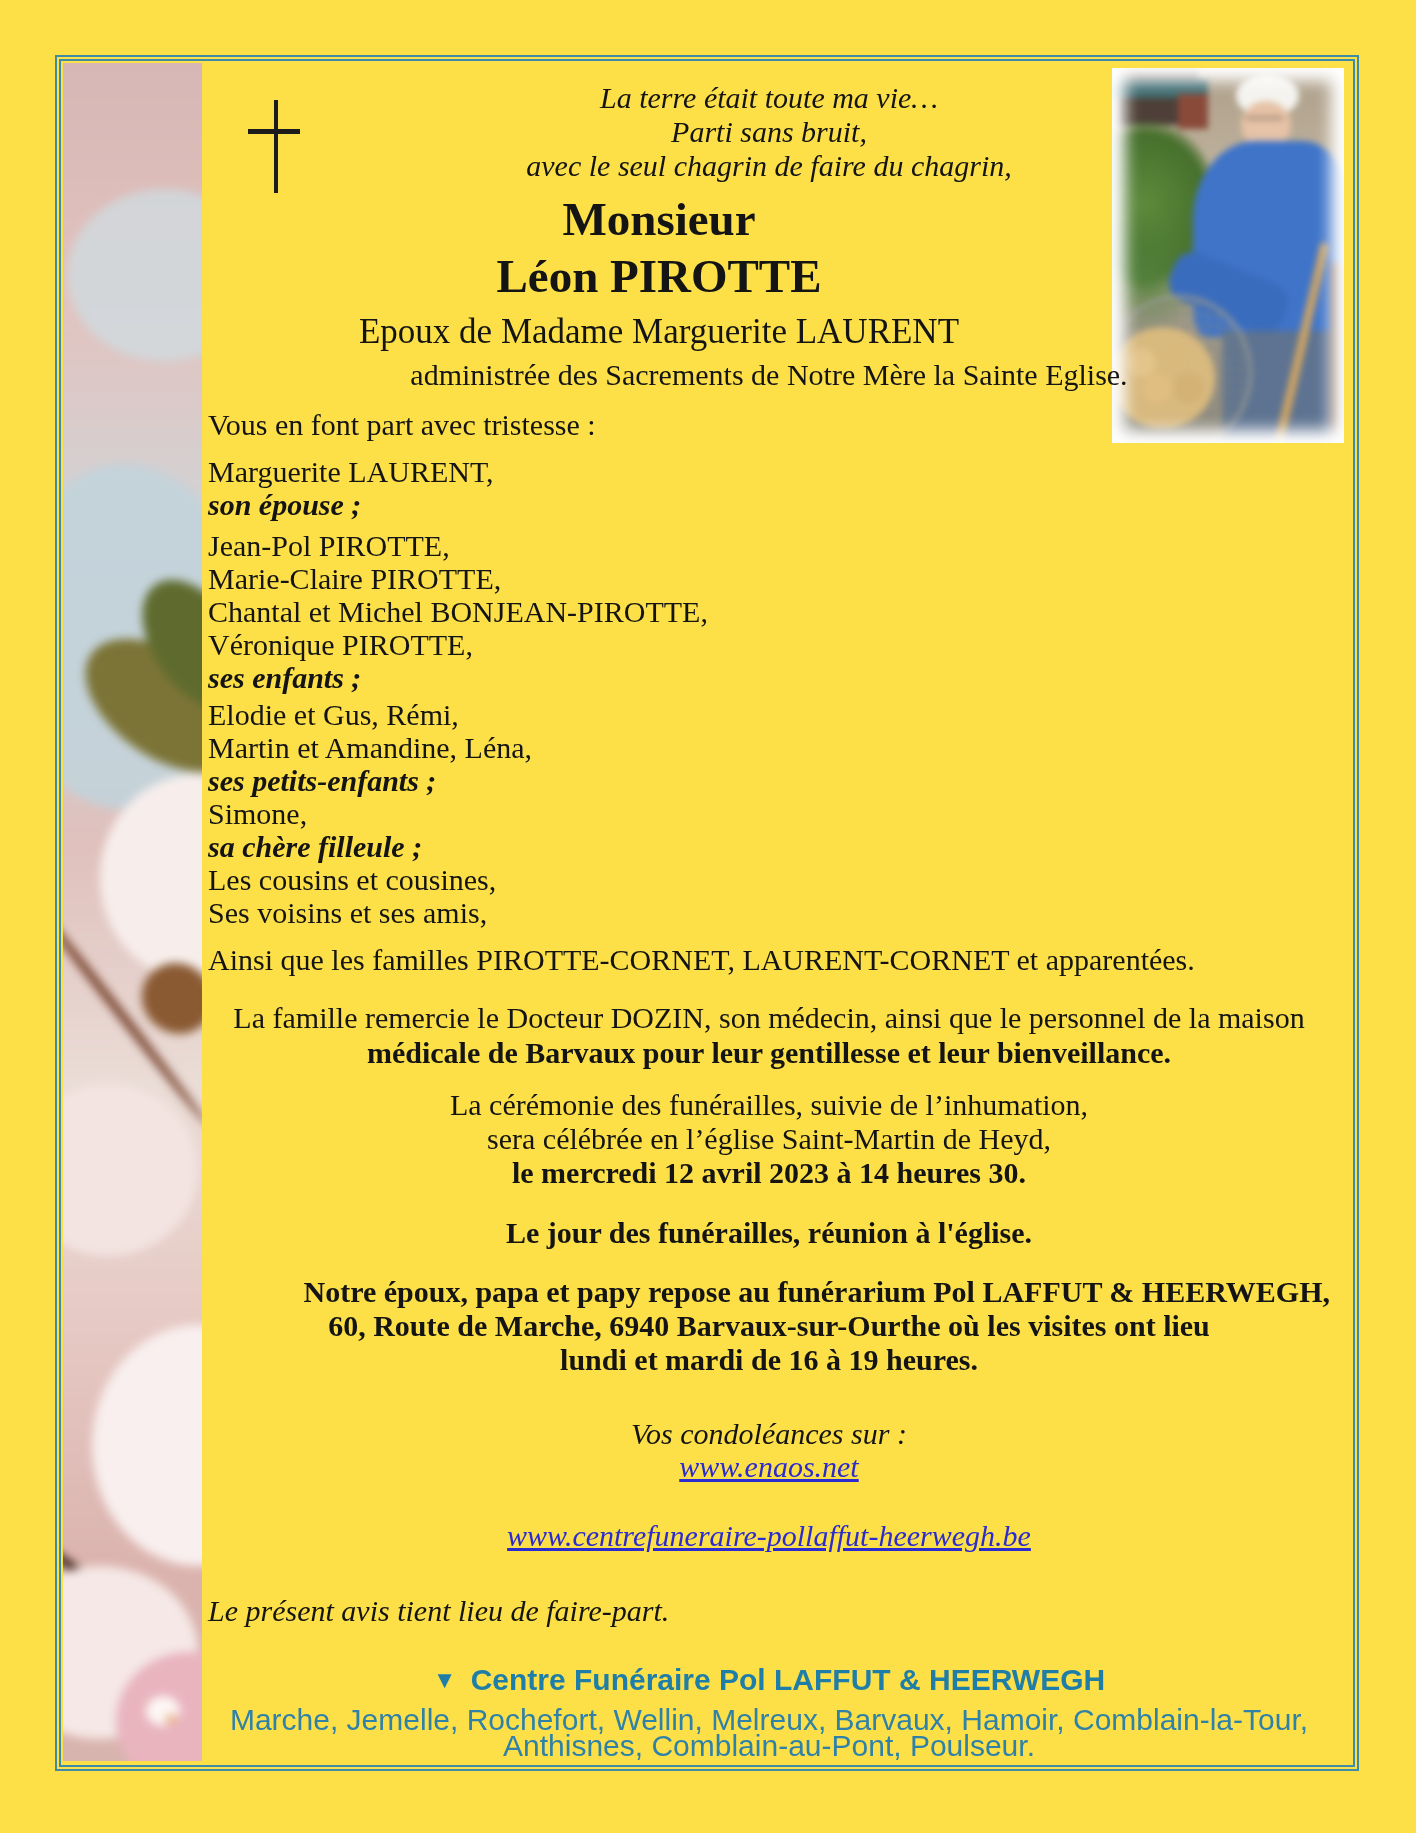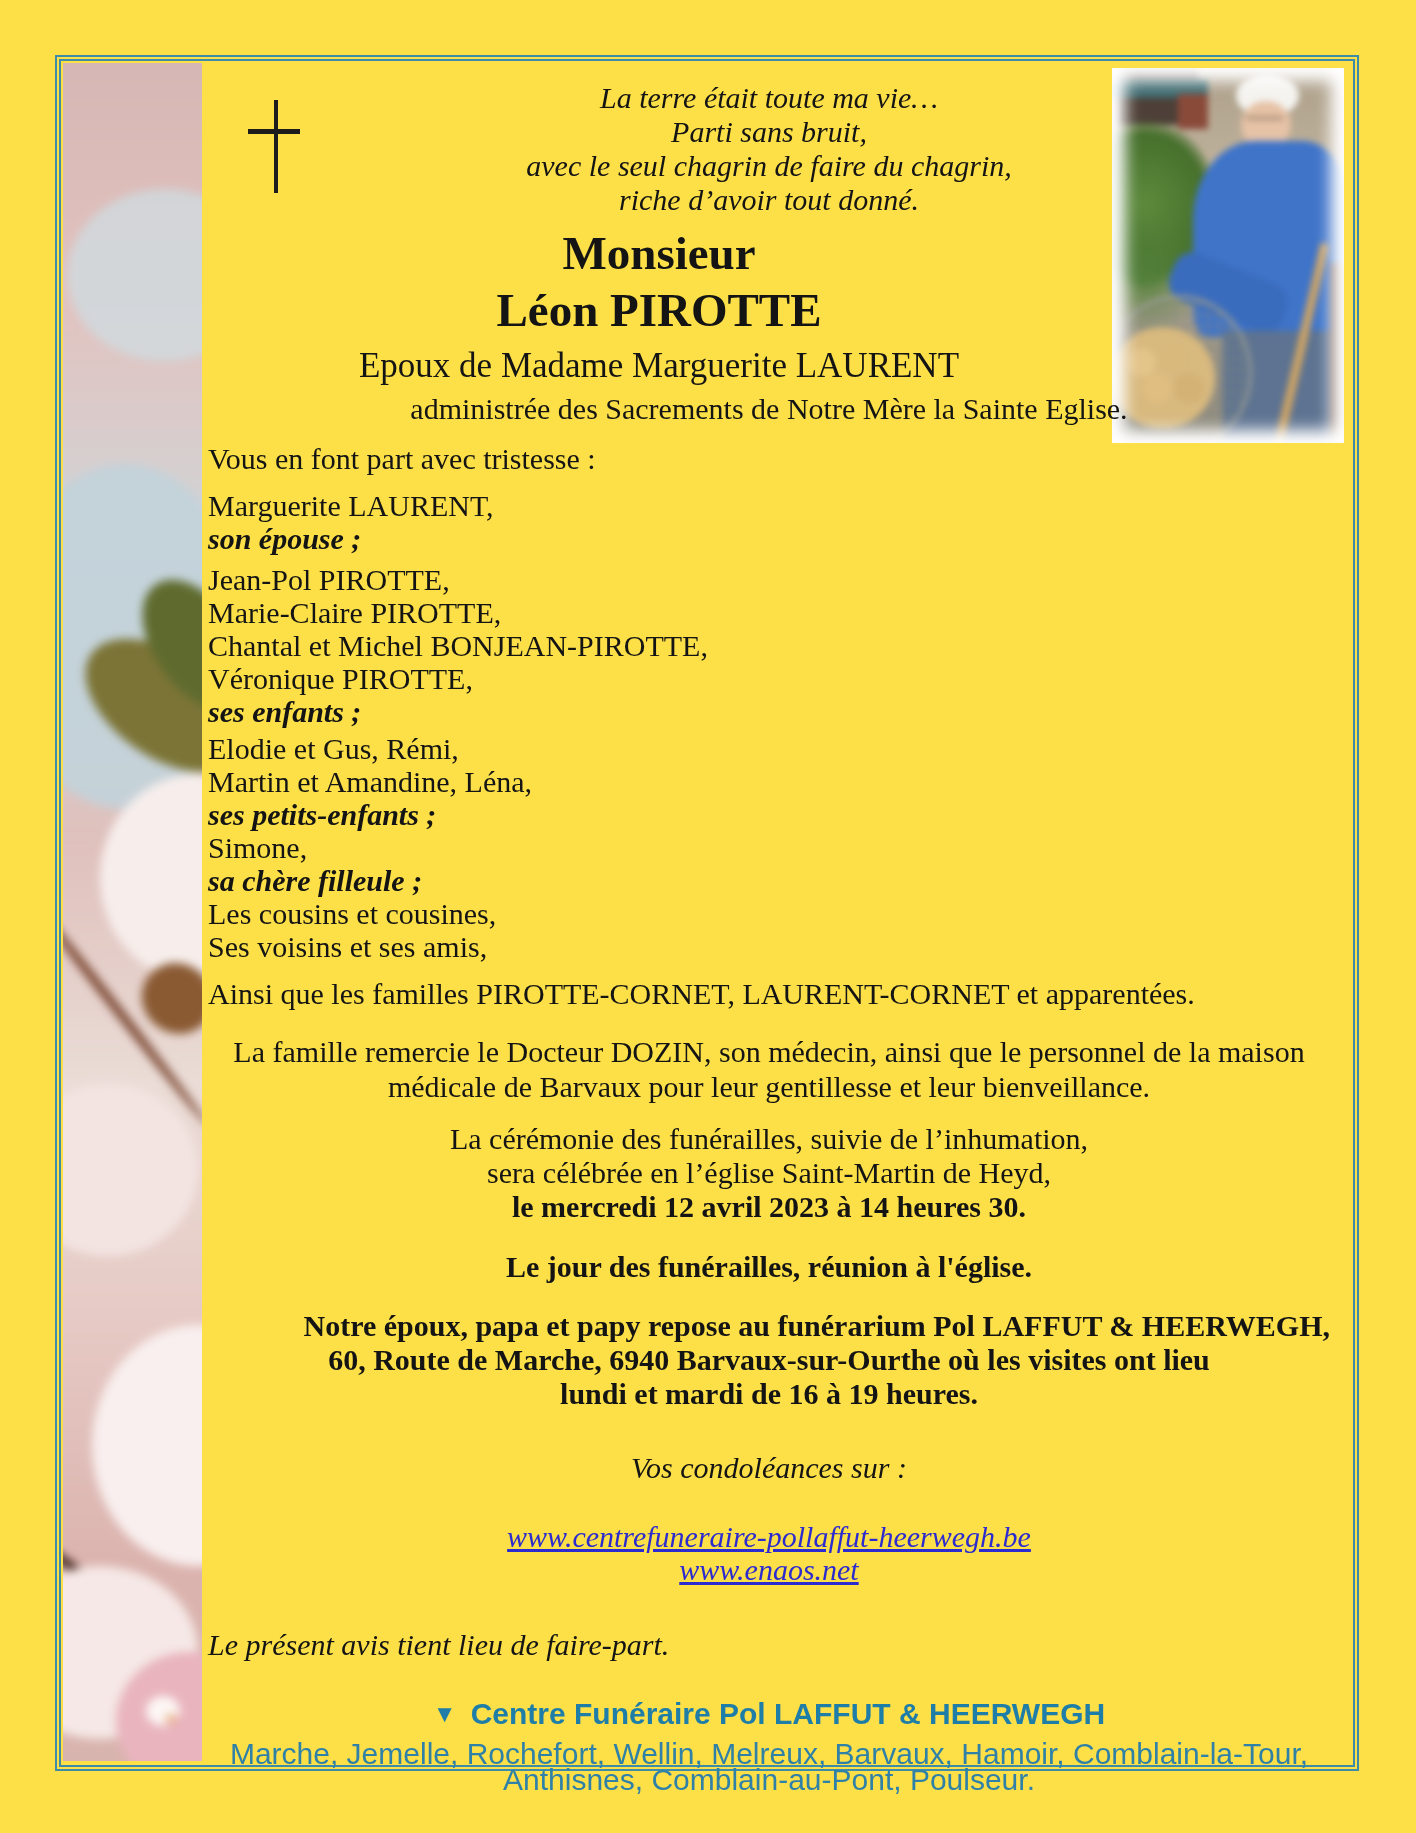--- a/index.html
+++ b/index.html
@@ -77,21 +77,21 @@
   .t-sal{font-size:47px;line-height:56px;margin-top:8px;}
   .t-name{font-size:47px;line-height:58px;}
   .t-spouse{font-size:35px;line-height:50px;font-weight:normal;margin-top:2px;}
   .dates1{margin-top:28px !important;line-height:35px !important;}
   .intro{margin-top:16px !important;}
   .fam-first{margin-top:14px !important;}
   .gap4{margin-top:4px !important;}
   .gap8{margin-top:8px !important;}
   .ainsi{margin-top:14px !important;}
   .thanks1{margin-top:24px !important;line-height:35px !important;}
-  .thanks2{line-height:35px !important;}
+  .thanks2{line-height:35px !important;font-weight:bold;}
   .cer1{margin-top:18px !important;line-height:34px !important;}
   .meet{margin-top:26px !important;}
   .rep1{margin-top:26px !important;line-height:34px !important;text-align:right;}
   .cond{margin-top:40px !important;}
   .link1{margin-top:36px !important;}
   .links a{color:#2b2bd0;text-decoration:underline;font-style:italic;}
   .notice{margin-top:42px !important;margin-left:28px;}
   .footer-title{margin-top:36px !important;font-family:"Liberation Sans",sans-serif;
       font-size:28px;font-weight:bold;color:#1f7ea8;line-height:34px !important;}
   .footer-title .tri{font-size:24px;margin-right:14px;position:relative;top:-2px;}
@@ -151,21 +151,20 @@
     </div>
     <div class="feather"></div>
   </div>
 
   <div class="content">
 
     <div class="epigraph">
       <p class="ct">La terre était toute ma vie…</p>
       <p class="ct">Parti sans bruit,</p>
       <p class="ct">avec le seul chagrin de faire du chagrin,</p>
-      <p class="ct">riche d’avoir tout donné.</p>
     </div>
 
     <h1 class="ct t-sal">Monsieur</h1>
     <h1 class="ct t-name">Léon PIROTTE</h1>
     <h2 class="ct t-spouse">Epoux de Madame Marguerite LAURENT</h2>
 
     <p class="ct" style="line-height:35px;">administrée des Sacrements de Notre Mère la Sainte Eglise.</p>
 
     <p class="intro">Vous en font part avec tristesse :</p>
 
@@ -199,22 +198,22 @@
 
     <p class="c b meet">Le jour des funérailles, réunion à l'église.</p>
 
     <p class="c b rep1">Notre époux, papa et papy repose au funérarium Pol LAFFUT &amp; HEERWEGH,</p>
     <p class="c b" style="line-height:34px;">60, Route de Marche, 6940 Barvaux-sur-Ourthe où les visites ont lieu</p>
     <p class="c b" style="line-height:34px;">lundi et mardi de 16 à 19 heures.</p>
 
     <p class="c it cond">Vos condoléances sur :</p>
 
     <div class="links">
+      <p class="c"><a href="#">www.enaos.net</a></p>
       <p class="c link1"><a href="#">www.centrefuneraire-pollaffut-heerwegh.be</a></p>
-      <p class="c"><a href="#">www.enaos.net</a></p>
     </div>
 
     <p class="it notice">Le présent avis tient lieu de faire-part.</p>
 
     <p class="c footer-title"><span class="tri">▼</span><span>Centre Funéraire Pol LAFFUT &amp; HEERWEGH</span></p>
     <p class="c footer-towns">Marche, Jemelle, Rochefort, Wellin, Melreux, Barvaux, Hamoir, Comblain-la-Tour, Anthisnes, Comblain-au-Pont, Poulseur.</p>
 
   </div>
 </div>
 

